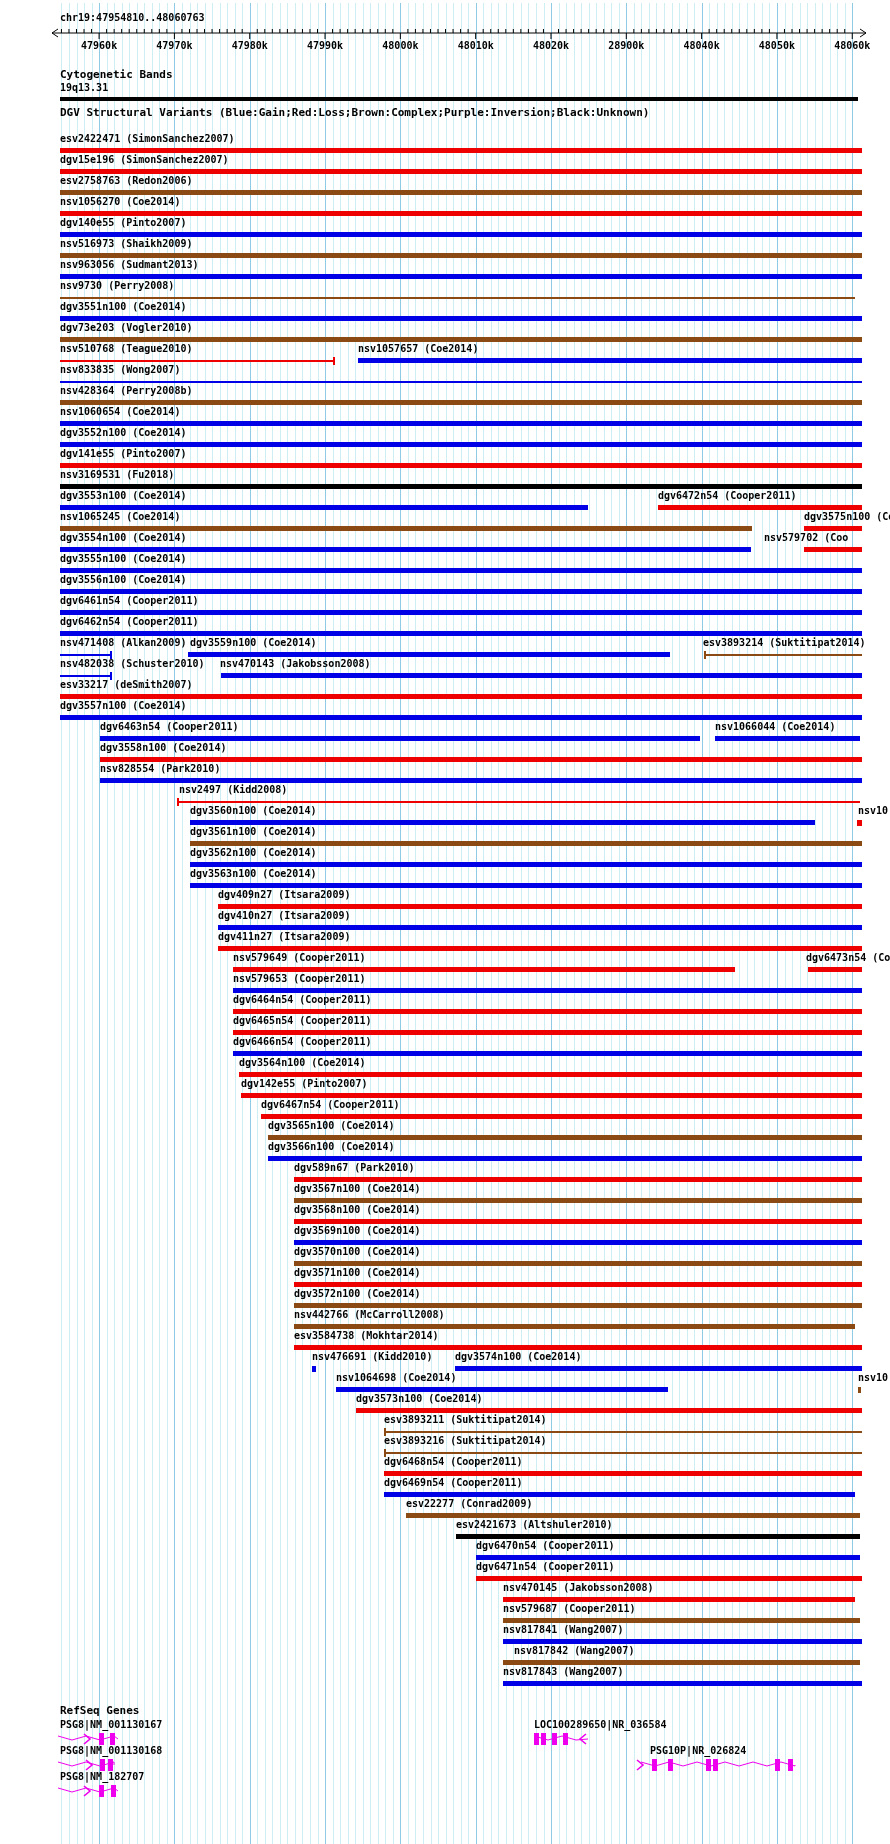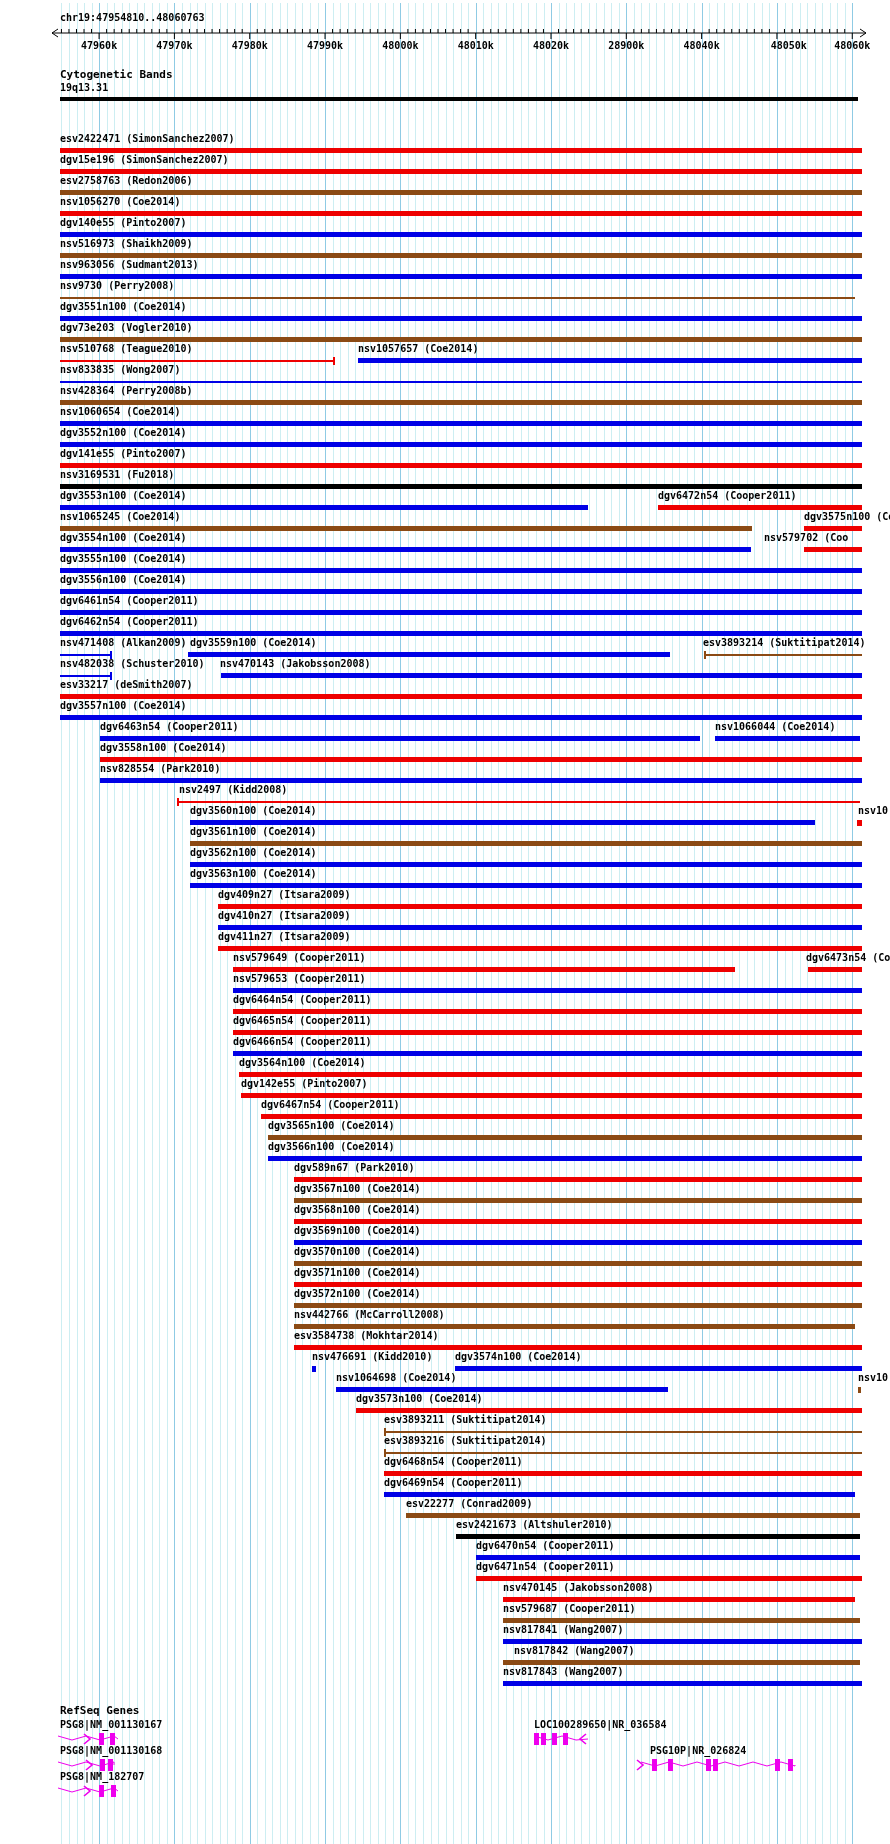--- a/index.html
+++ b/index.html
@@ -241,26 +241,27 @@
   <div id="ticklabels">
       <div class="ticklbl" style="left: 69.1px; top: 40px;">47960k</div>
       <div class="ticklbl" style="left: 144.4px; top: 40px;">47970k</div>
       <div class="ticklbl" style="left: 219.7px; top: 40px;">47980k</div>
       <div class="ticklbl" style="left: 295px; top: 40px;">47990k</div>
       <div class="ticklbl" style="left: 370.4px; top: 40px;">48000k</div>
       <div class="ticklbl" style="left: 445.7px; top: 40px;">48010k</div>
       <div class="ticklbl" style="left: 521px; top: 40px;">48020k</div>
       <div class="ticklbl" style="left: 596.3px; top: 40px;">28900k</div>
       <div class="ticklbl" style="left: 671.6px; top: 40px;">48040k</div>
-      <div class="ticklbl" style="left: 746.9px; top: 40px; text-align: right;">48050k</div>
+      <div class="ticklbl" style="left: 746.9px; top: 40px;">48050k</div>
       <div class="ticklbl" style="left: 822.3px; top: 40px;">48060k</div>
     </div>
   <div class="hdr" style="left:60px;top:68px;">Cytogenetic Bands</div>
   <div class="lbl" style="left:60px;top:82px;">19q13.31</div>
   <div class="bar" id="cytobar" style="left: 60px; top: 97px; width: 798px; height: 4px; background: rgb(0, 0, 0);"></div>
+  <div class="hdr" style="left:60px;top:106px;">DGV Structural Variants (Blue:Gain;Red:Loss;Brown:Complex;Purple:Inversion;Black:Unknown)</div>
   <div id="variants">
       <div class="lbl" style="left: 60px; top: 133px;">esv2422471 (SimonSanchez2007)</div>
       <div class="bar" style="background: rgb(238, 0, 0); left: 60px; top: 148px; width: 802px; height: 5px;"></div>
       <div class="lbl" style="left: 60px; top: 154px;">dgv15e196 (SimonSanchez2007)</div>
       <div class="bar" style="background: rgb(238, 0, 0); left: 60px; top: 169px; width: 802px; height: 5px;"></div>
       <div class="lbl" style="left: 60px; top: 175px;">esv2758763 (Redon2006)</div>
       <div class="bar" style="background: rgb(139, 74, 20); left: 60px; top: 190px; width: 802px; height: 5px;"></div>
       <div class="lbl" style="left: 60px; top: 196px;">nsv1056270 (Coe2014)</div>
       <div class="bar" style="background: rgb(238, 0, 0); left: 60px; top: 211px; width: 802px; height: 5px;"></div>
       <div class="lbl" style="left: 60px; top: 217px;">dgv140e55 (Pinto2007)</div>

